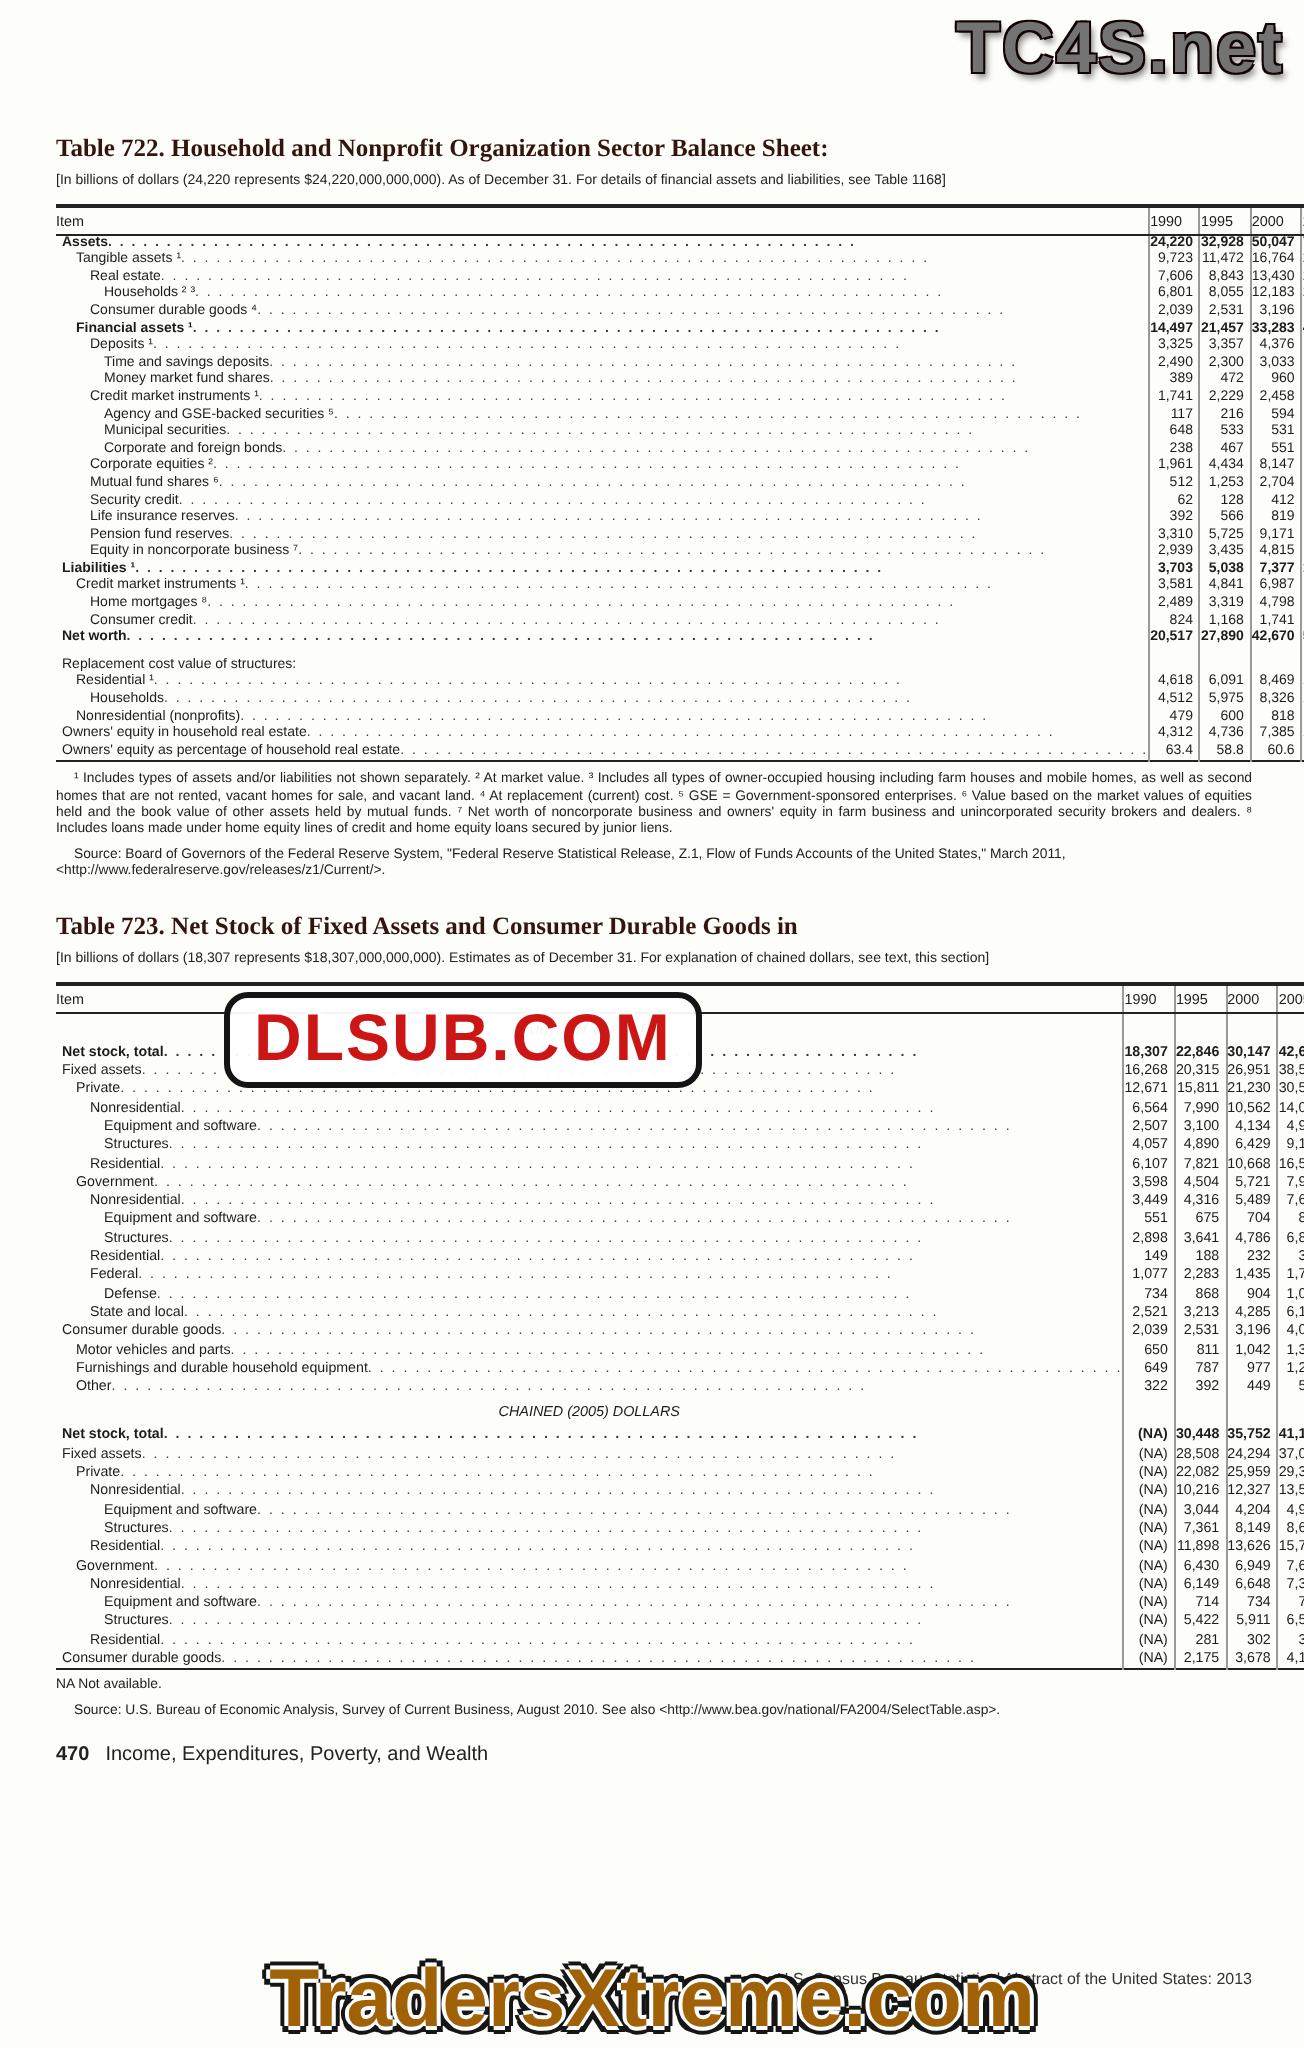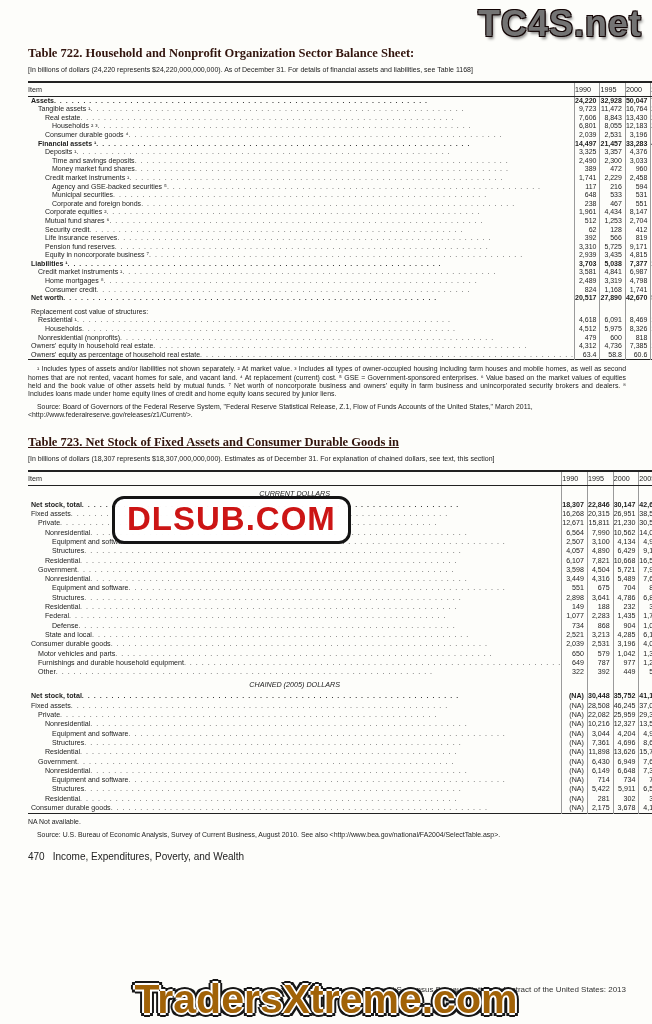--- a/index.html
+++ b/index.html
@@ -2,21 +2,21 @@
 <html><head>
 <meta charset="utf-8">
 <style>
   * { box-sizing: border-box; margin: 0; padding: 0; }
   html,body { background:#d8d8d4; }
   .page {
     position:relative; width:652px; height:1024px; margin:0 auto;
     background:#fdfdfa; color:#1c1c1c; overflow:hidden;
     font-family:"Liberation Sans", sans-serif;
   }
-  .content { padding:46px 26px 0 28px; }
+  .content { padding:67px 26px 0 28px; }
 
   
   .tbl-title { font-family:"Liberation Serif", serif; font-weight:bold; color:#33150e;
     font-size:12.5px; line-height:15px; }
   .bracket-note { font-size:7px; line-height:8.6px; margin-top:5px; color:#222; }
 
   
   table { width:100%; border-collapse:collapse; margin-top:6px;
     border-top:2px solid #222; border-bottom:1.5px solid #222; }
   th { font-weight:normal; font-size:7.2px; line-height:13px; text-align:left;
@@ -33,25 +33,25 @@
   .lbl .dots::after { content:" . . . . . . . . . . . . . . . . . . . . . . . . . . . . . . . . . . . . . . . . . . . . . . . . . . . . . . . . . . . . . . . ."; letter-spacing:1px; }
   .ind0{padding-left:1px}.ind1{padding-left:8px}.ind2{padding-left:15px}.ind3{padding-left:22px}
   tr.b td, tr.b .txt { font-weight:bold; }
   td.section { text-align:center; font-size:7.2px; line-height:12px; padding:2px 0 1px;font-style:italic; }
   tr.gap td { padding-top:5px; }
 
   
   .footnotes { font-size:6.9px; line-height:8.3px; margin-top:5px; text-align:justify; text-indent:9px; color:#222; }
   .source { font-size:6.9px; line-height:8.3px; margin-top:4px; text-align:left; text-indent:9px; color:#222; }
   .na-note { font-size:6.9px; line-height:8.3px; margin-top:4px; color:#222; }
-  .gap-l { margin-top:16px;text-decoration:underline; }
+  .gap-l { margin-top:16px; }
 
   
   .footer-line { margin-top:12px; font-size:10px; color:#222; }
-  .footer-line .pgnum { font-weight:normal; margin-right:8px; }
+  .footer-line .pgnum { font-weight:bold; margin-right:8px; }
   .census-line { position:absolute; right:26px; bottom:30px; font-size:8px; color:#333; }
 
   
   .wm { position:absolute; font-family:"Liberation Sans", sans-serif; font-weight:900; white-space:nowrap; }
   .wm-tc4s { top:3px; right:10px; font-size:36px; letter-spacing:1px; color:#737373;
     text-shadow:-1px -1px 0 #120404, 1px -1px 0 #120404, -1px 1px 0 #120404, 1px 1px 0 #120404, 2px 3px 3px rgba(0,0,0,.45); }
   .wm-dlsub { top:496px; left:112px; font-size:33px; letter-spacing:1px; color:#cc1515;
     background:rgba(255,255,255,.95); border:3px solid #141414; border-radius:12px; padding:1px 12px 3px;
     text-shadow:-1.5px -1.5px 0 #fff, 1.5px -1.5px 0 #fff, -1.5px 1.5px 0 #fff, 1.5px 1.5px 0 #fff; }
   .wm-traders { bottom:1px; left:50%; transform:translateX(-50%); font-size:41px; color:#a16207;
@@ -657,21 +657,21 @@
             <td class="val">4,077</td>
           </tr>
           <tr>
             <td class="lblcell">
               <div class="lbl ind1">
                 <span class="txt">Motor vehicles and parts</span>
                 <span class="dots"></span>
               </div>
             </td>
             <td class="val">650</td>
-            <td class="val">579</td>
+            <td class="val">811</td>
             <td class="val">1,042</td>
             <td class="val">1,302</td>
           </tr>
           <tr>
             <td class="lblcell">
               <div class="lbl ind1">
                 <span class="txt">Furnishings and durable household equipment</span>
                 <span class="dots"></span>
               </div>
             </td>
@@ -713,21 +713,21 @@
           </tr>
           <tr>
             <td class="lblcell">
               <div class="lbl ind0">
                 <span class="txt">Fixed assets</span>
                 <span class="dots"></span>
               </div>
             </td>
             <td class="val">(NA)</td>
             <td class="val">28,508</td>
-            <td class="val">46,245</td>
+            <td class="val">24,294</td>
             <td class="val">37,037</td>
           </tr>
           <tr>
             <td class="lblcell">
               <div class="lbl ind1">
                 <span class="txt">Private</span>
                 <span class="dots"></span>
               </div>
             </td>
             <td class="val">(NA)</td>
@@ -761,21 +761,21 @@
           </tr>
           <tr>
             <td class="lblcell">
               <div class="lbl ind3">
                 <span class="txt">Structures</span>
                 <span class="dots"></span>
               </div>
             </td>
             <td class="val">(NA)</td>
             <td class="val">7,361</td>
-            <td class="val">4,696</td>
+            <td class="val">8,149</td>
             <td class="val">8,678</td>
           </tr>
           <tr>
             <td class="lblcell">
               <div class="lbl ind2">
                 <span class="txt">Residential</span>
                 <span class="dots"></span>
               </div>
             </td>
             <td class="val">(NA)</td>

